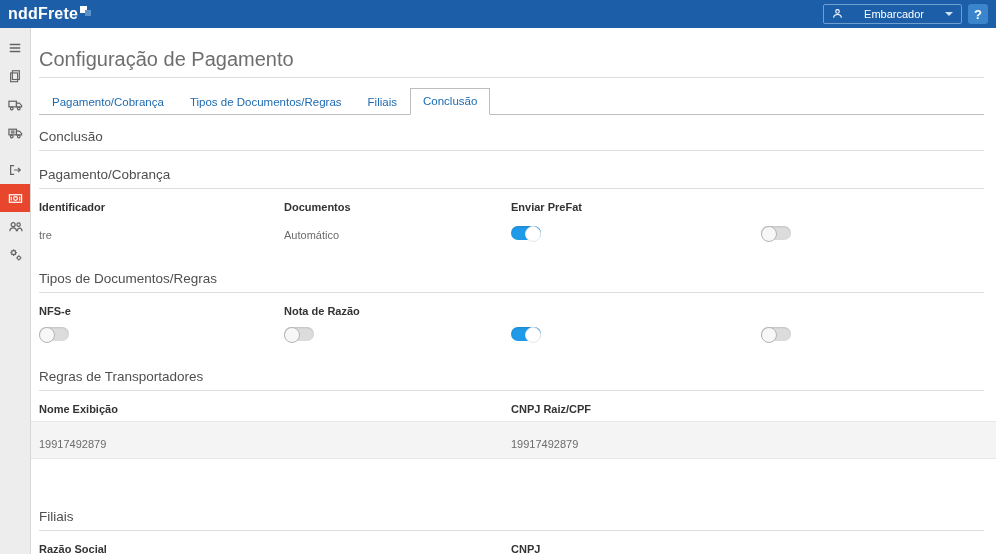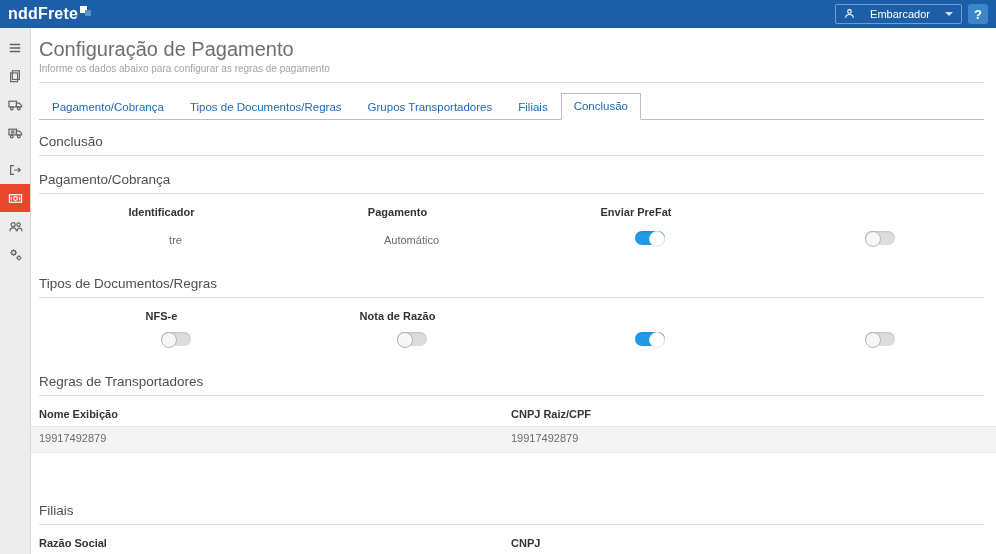--- a/index.html
+++ b/index.html
@@ -7,59 +7,59 @@
   .viewport { position:relative; width:996px; height:554px; overflow:hidden; background:#fff; }
 
   
   .topbar { position:absolute; top:0; left:0; right:0; height:28px; background:#1c5ea8; display:flex; align-items:center; color:#fff; z-index:20; }
   .brand { display:flex; align-items:flex-start; padding-left:8px; font-size:16px; font-weight:bold; letter-spacing:.2px; }
   .logo-squares { position:relative; width:12px; height:12px; margin-left:2px; margin-top:1px; }
   .logo-squares i { position:absolute; display:block; }
   .logo-squares .sq1 { width:7px; height:7px; background:#ffffff; left:0; top:0; }
   .logo-squares .sq2 { width:6px; height:6px; background:#5b93c9; left:5px; top:4px; }
   .topbar-right { margin-left:auto; display:flex; align-items:center; gap:6px; padding-right:8px; }
-  .user-btn { display:flex; align-items:center; gap:15px; height:20px; padding:0 8px; background:transparent; border:1px solid #6f9ecf; border-radius:2px; color:#fff; font-size:11px; font-family:inherit; cursor:pointer; }
+  .user-btn { display:flex; align-items:center; gap:21px; height:20px; padding:0 8px; background:transparent; border:1px solid #6f9ecf; border-radius:2px; color:#fff; font-size:11px; font-family:inherit; cursor:pointer; }
   .caret { width:0; height:0; border-left:4px solid transparent; border-right:4px solid transparent; border-top:4px solid #cfe0f1; }
   .help-btn { width:20px; height:20px; border:none; border-radius:3px; background:#3a85cc; color:#fff; font-size:13px; font-weight:bold; display:flex; align-items:center; justify-content:center; cursor:pointer; font-family:inherit; }
 
   
   .sidebar { position:absolute; top:28px; left:0; bottom:0; width:31px; background:#ededed; border-right:1px solid #d7d7d7; display:flex; flex-direction:column; align-items:stretch; padding-top:6px; z-index:10; }
   .side-icon { height:28px; display:flex; align-items:center; justify-content:center; color:#636363; cursor:pointer; }
   .side-icon svg { display:block; }
   .side-icon.gap { margin-top:10px; }
   .side-icon.active { background:#e8472e; color:#fff; }
 
   
   .main { position:absolute; top:28px; left:31px; right:0; bottom:0; background:#fff; padding:6px 12px 0 8px; overflow:hidden; }
-  .page-title { font-size:20px; font-weight:normal; color:#6e6e6e; margin:4px 0 2px 0; }
+  .page-title { font-size:20px; font-weight:normal; color:#6e6e6e; margin:14px 0 2px 0; }
   .subtitle { font-size:10px; color:#a3a3a3; margin-bottom:8px; }
   hr.rule { border:none; border-top:1px solid #ddd; margin:6px 0; }
 
   
   .tabs { display:flex; align-items:flex-end; border-bottom:1px solid #bdbdbd; margin-top:10px; }
   .tab { font-size:11.5px; color:#1d6ab1; padding:6px 12px 7px 12px; border:1px solid transparent; border-bottom:none; margin-bottom:-1px; cursor:pointer; white-space:nowrap; }
   .tab.active { background:#fff; border-color:#bdbdbd; border-bottom:1px solid #fff; }
 
   
   .section-title { font-size:13.5px; font-weight:normal; color:#4f4f4f; margin:16px 0 4px 0; }
   .section-title.first { margin-top:14px; }
-  .grid4 { display:grid; grid-template-columns:245px 227px 250px 1fr; align-items:center;text-align:center; }
+  .grid4 { display:grid; grid-template-columns:245px 227px 250px 1fr; align-items:center; }
   .grid2 { display:grid; grid-template-columns:472px 1fr; align-items:center; }
   .th { font-size:11px; font-weight:bold; color:#333; padding:6px 0; }
   .td { font-size:11px; color:#6b6b6b; padding:6px 0; }
-  .row-pad { padding:4px 0 8px 0;margin-left:14px; }
+  .row-pad { padding:4px 0 8px 0; }
 
   
   .toggle { width:30px; height:14px; border-radius:7px; background:#dcdcdc; box-shadow:inset 0 1px 2px rgba(0,0,0,.12); position:relative; cursor:pointer; display:inline-block; }
   .toggle::after { content:""; position:absolute; top:0; left:0; width:14px; height:14px; border-radius:50%; background:#f7f7f7; border:1px solid #b5b5b5; }
   .toggle.on { background:#1e9ae8; }
   .toggle.on::after { left:auto; right:0; background:#fff; border-color:#e8e8e8; }
 
   
-  .band { margin-left:-8px; margin-right:-12px; padding:5px 12px 8px 8px; background:#f4f4f4; border-top:1px solid #e7e7e7; border-bottom:1px solid #e7e7e7; }
+  .band { margin-left:-8px; margin-right:-12px; padding:16px 12px 8px 8px; background:#f4f4f4; border-top:1px solid #e7e7e7; border-bottom:1px solid #e7e7e7; }
   .band .td { padding:0; }
 
   .spacer-lg { height:34px; }
 </style>
 </head>
 <body>
 
 <div class="viewport">
 
   <div class="topbar">
@@ -141,39 +141,37 @@
           <path d="M6 2.5v1M6 8.5v1M2.5 6h1M8.5 6h1M3.6 3.6l.7.7M7.7 7.7l.7.7M8.4 3.6l-.7.7M4.3 7.7l-.7.7"></path>
           <circle cx="11.6" cy="11.6" r="1.7"></circle>
           <path d="M11.6 8.9v.9M11.6 13.4v.9M8.9 11.6h.9M13.4 11.6h.9"></path>
         </svg>
     </div>
   </div>
 
   <div class="main">
 
     <h1 class="page-title">Configuração de Pagamento</h1>
-    <div class="subtitle">Informe os dados abaixo para configurar as regras de pagamento</div>
     <hr class="rule">
 
     <div class="tabs">
       <div class="tab">Pagamento/Cobrança</div>
       <div class="tab">Tipos de Documentos/Regras</div>
-      <div class="tab">Grupos Transportadores</div>
       <div class="tab">Filiais</div>
       <div class="tab active">Conclusão</div>
     </div>
 
     <h2 class="section-title first">Conclusão</h2>
     <hr class="rule">
 
     <h2 class="section-title">Pagamento/Cobrança</h2>
     <hr class="rule">
     <div class="grid4">
       <div class="th">Identificador</div>
-      <div class="th">Pagamento</div>
+      <div class="th">Documentos</div>
       <div class="th">Enviar PreFat</div>
     </div>
     <div class="grid4 row-pad">
       <div class="td">tre</div>
       <div class="td">Automático</div>
       <div><span class="toggle on"></span></div>
       <div><span class="toggle"></span></div>
     </div>
 
     <h2 class="section-title">Tipos de Documentos/Regras</h2>

